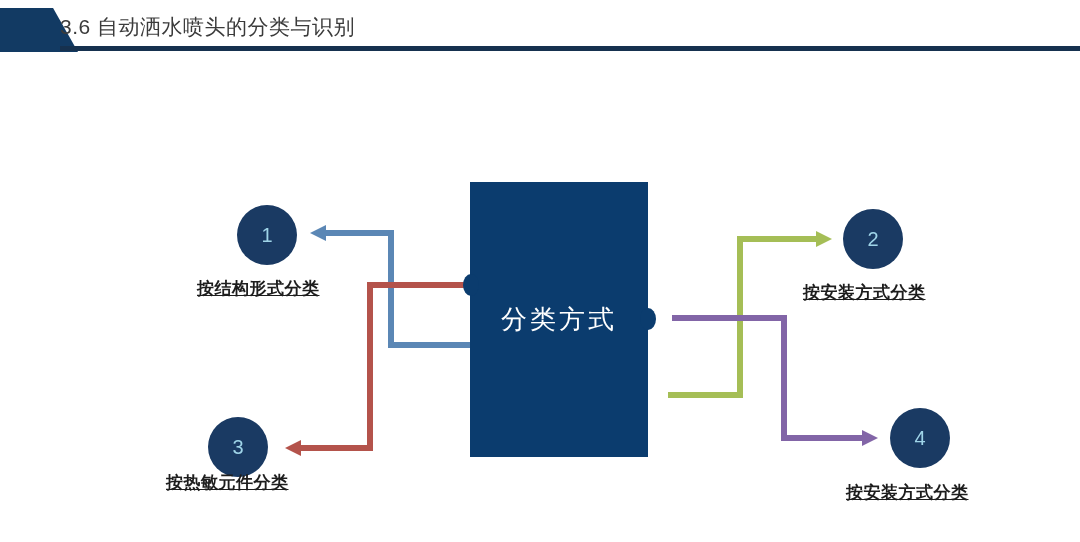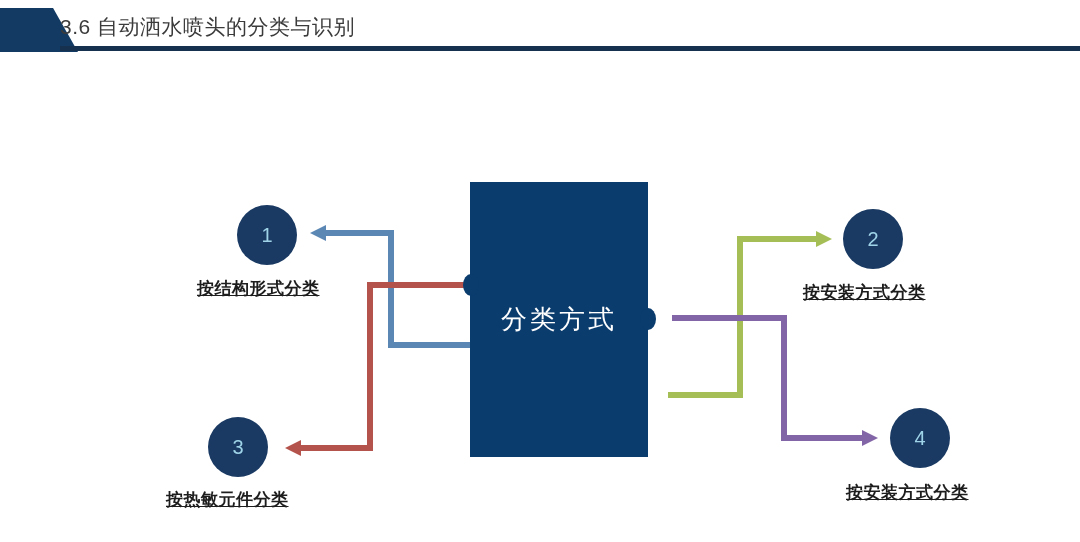--- a/index.html
+++ b/index.html
@@ -56,21 +56,21 @@
     position:absolute;
     font-size:17px;font-weight:bold;color:#1d1d1d;
     white-space:nowrap;letter-spacing:.5px;text-decoration:underline;
   }
 
   #circle-1{left:237px;top:205px;}
   #label-1{left:197px;top:277px;}
   #circle-2{left:843px;top:209px;}
   #label-2{left:803px;top:281px;}
   #circle-3{left:208px;top:417px;}
-  #label-3{left:166px;top:488px;}
+  #label-3{left:166px;top:471px;}
   #circle-4{left:890px;top:408px;}
   #label-4{left:846px;top:481px;}
 
   
   svg.connectors{position:absolute;left:0;top:0;width:1080px;height:542px;}
 </style>
 </head>
 <body>
 
 <div id="slide">

